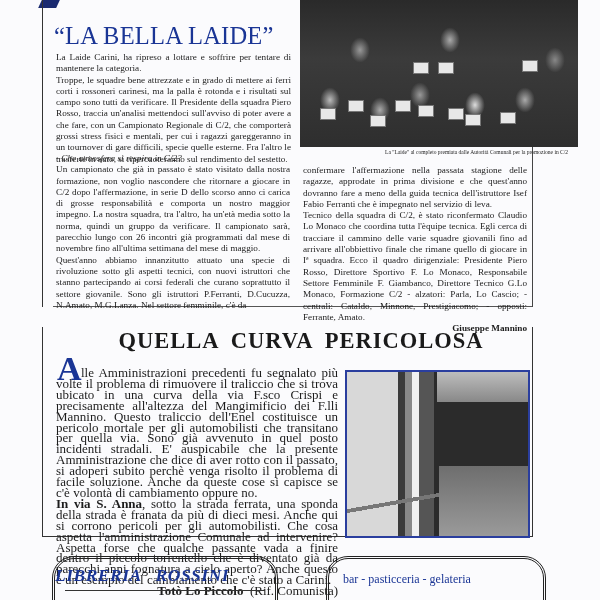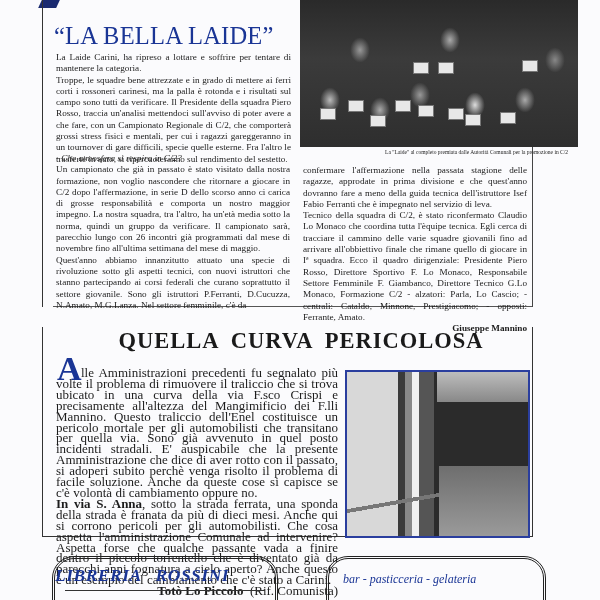--- a/index.html
+++ b/index.html
@@ -82,21 +82,21 @@
   }
   .ad-libreria { left:52px; width:220px; }
   .ad-bar { left:326px; width:214px; }
   .ad-libreria .ad-title {
     position:absolute; left:0; right:0; top:6px; 
     font-size:17.5px; font-style:italic; font-weight:bold; color:#1a3595; letter-spacing:0.5px; word-spacing:10px;
   }
   .ad-libreria .ad-rule { position:absolute; left:10px; right:10px; top:31px; height:1px; background:#333; }
   .ad-bar .ad-title {
     position:absolute; left:14px; top:13px;
-    font-size:12px; font-style:italic; color:#1a3595;
+    font-size:12px; color:#1a3595;
   }
 </style>
 </head>
 <body>
 
 <div class="corner-mark"></div>
 <div class="top-box">
   <div class="bottom-rule"></div>
 </div>
 

